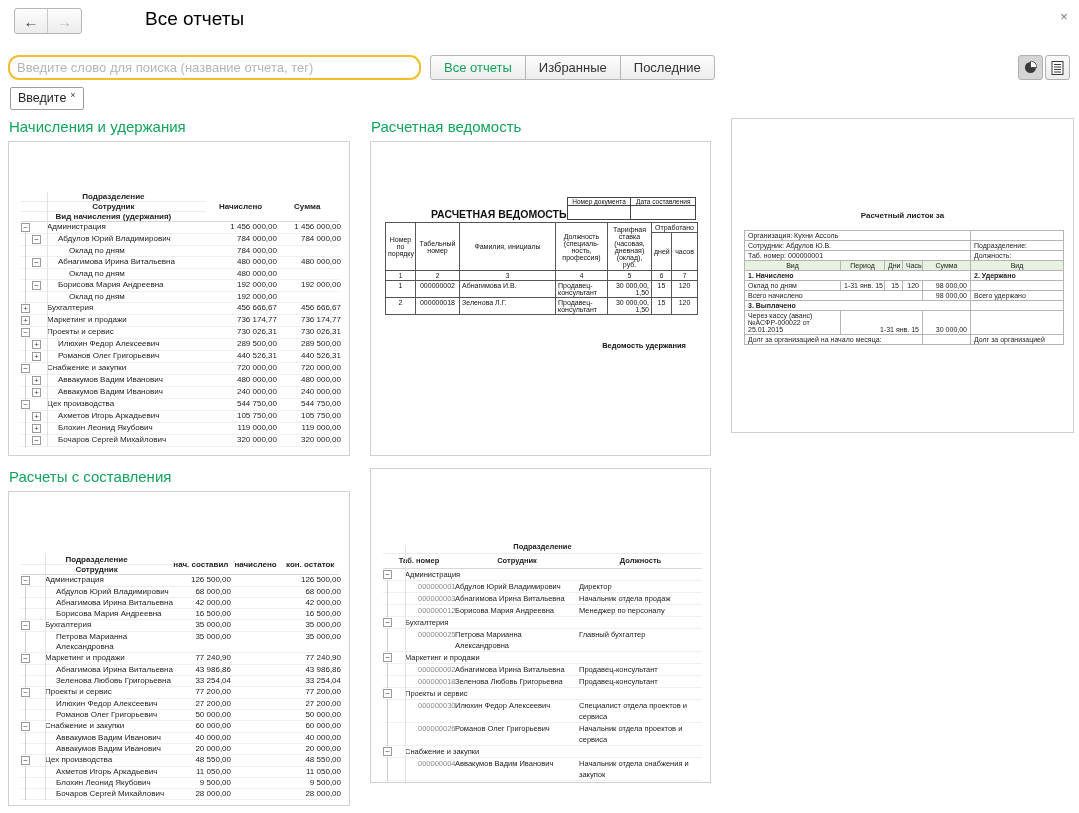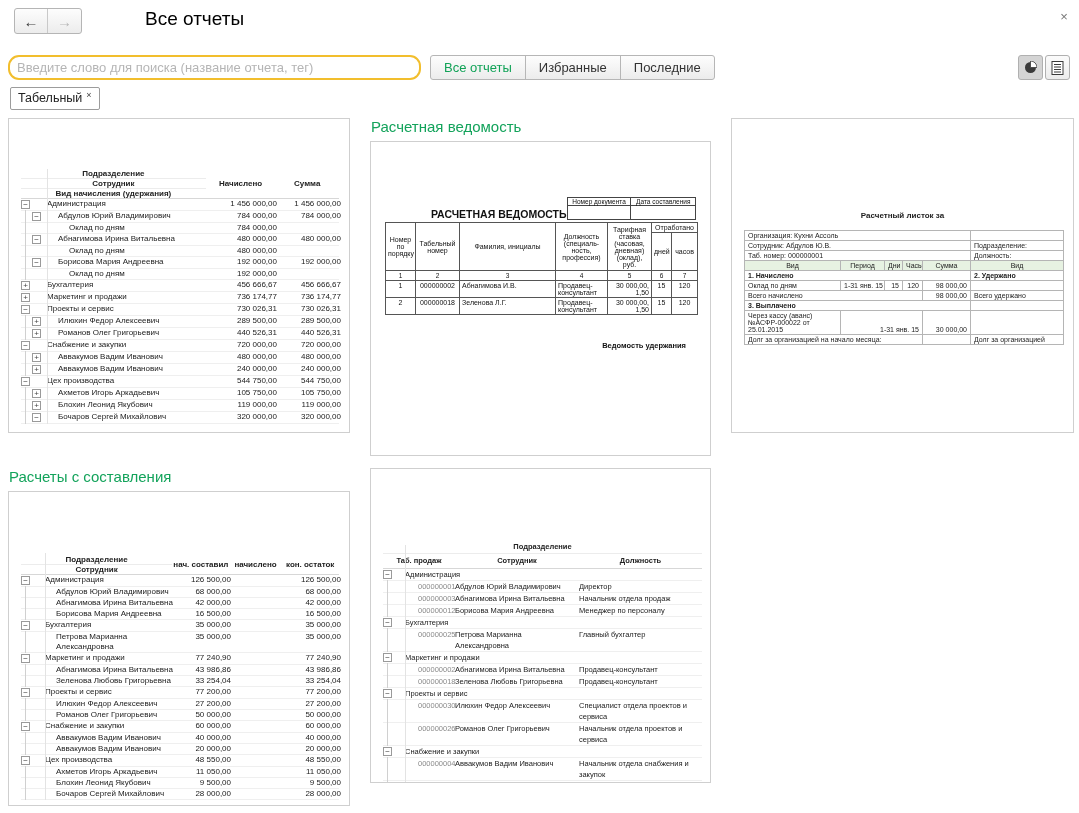--- a/index.html
+++ b/index.html
@@ -137,28 +137,29 @@
       <line x1="3" y1="3.5" x2="10" y2="3.5" stroke="#3a3a3a" stroke-width="1"></line>
       <line x1="3" y1="6" x2="10" y2="6" stroke="#3a3a3a" stroke-width="1"></line>
       <line x1="3" y1="8.5" x2="10" y2="8.5" stroke="#3a3a3a" stroke-width="1"></line>
       <line x1="3" y1="11" x2="10" y2="11" stroke="#3a3a3a" stroke-width="1"></line>
     </svg>
   </div>
 </div>
 
 <div class="tag-row">
   <span class="tag-chip">
-    <span class="lbl">Табельный</span>
+    <span class="lbl">Введите</span>
     <span class="x">×</span>
   </span>
 </div>
 
 <div class="reports">
 
   <section>
+    <h2 class="rtitle">Начисления и удержания</h2>
     <div class="card">
       <div class="accr">
         <div class="thead">
           <div class="name-head">
             <div>Подразделение</div>
             <div>Сотрудник</div>
             <div>Вид начисления (удержания)</div>
           </div>
           <span class="num-head h-v1">Начислено</span>
           <span class="num-head h-v2">Сумма</span>
@@ -615,21 +616,21 @@
           </div>
       </div>
     </div>
   </section>
 
   <section>
     <div class="card">
       <div class="emp">
         <div class="span-head">Подразделение</div>
         <div class="cols-head">
-          <span class="h-tab">Таб. продаж</span>
+          <span class="h-tab">Таб. номер</span>
           <span class="h-name">Сотрудник</span>
           <span class="h-pos">Должность</span>
         </div>
         <div class="tree-wrap l22" id="emp-body">
             <div class="t-row">
               <span class="t-gutter"><span class="t-box">−</span></span>
               <span class="grp-name">Администрация</span>
             </div>
             <div class="t-row">
               <span class="t-gutter">

